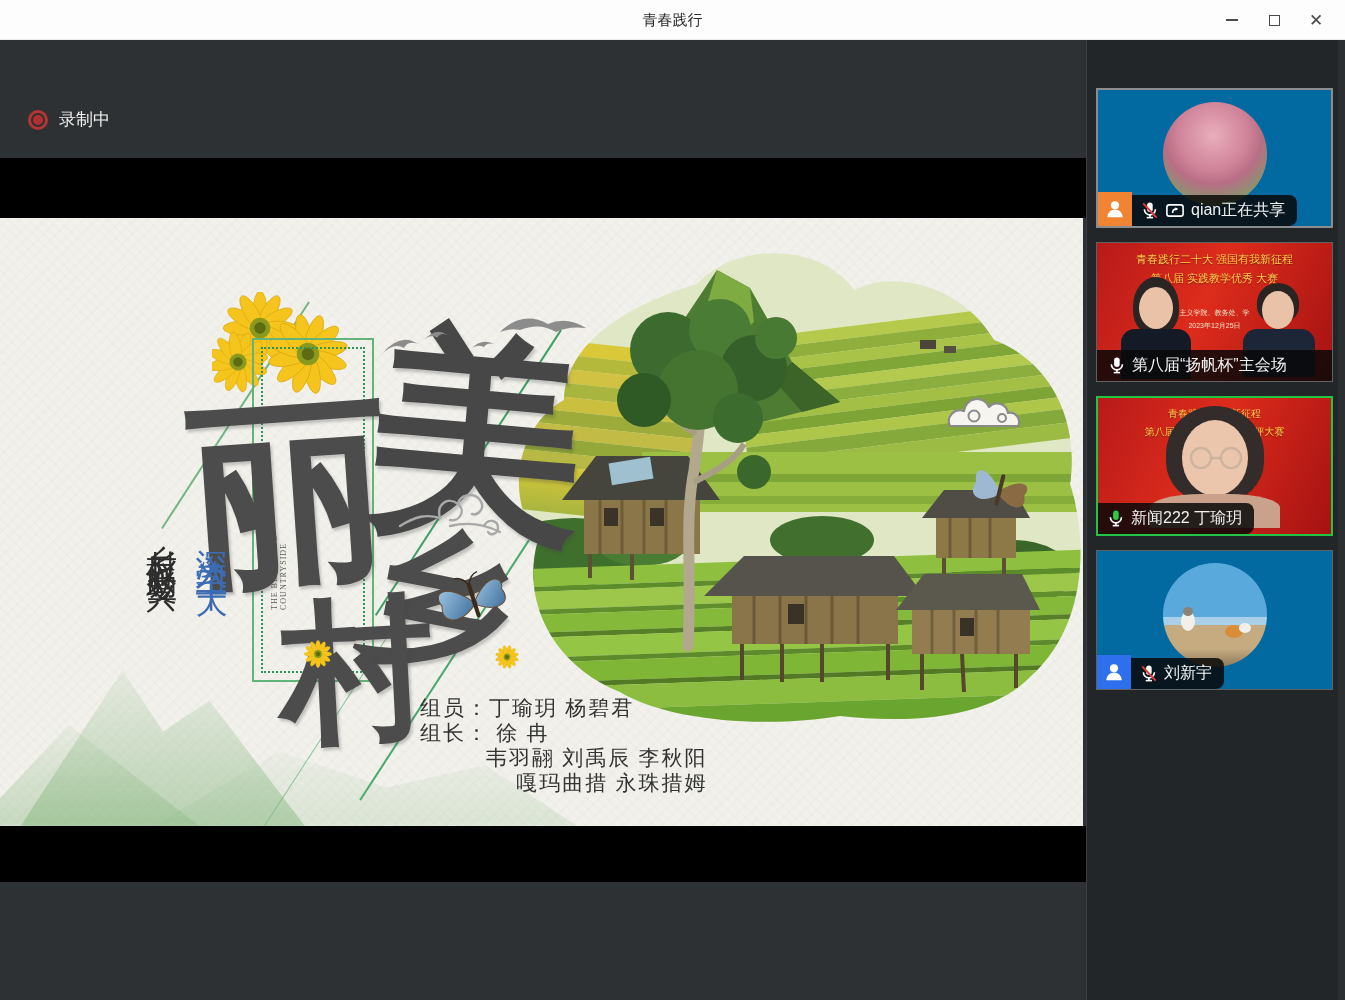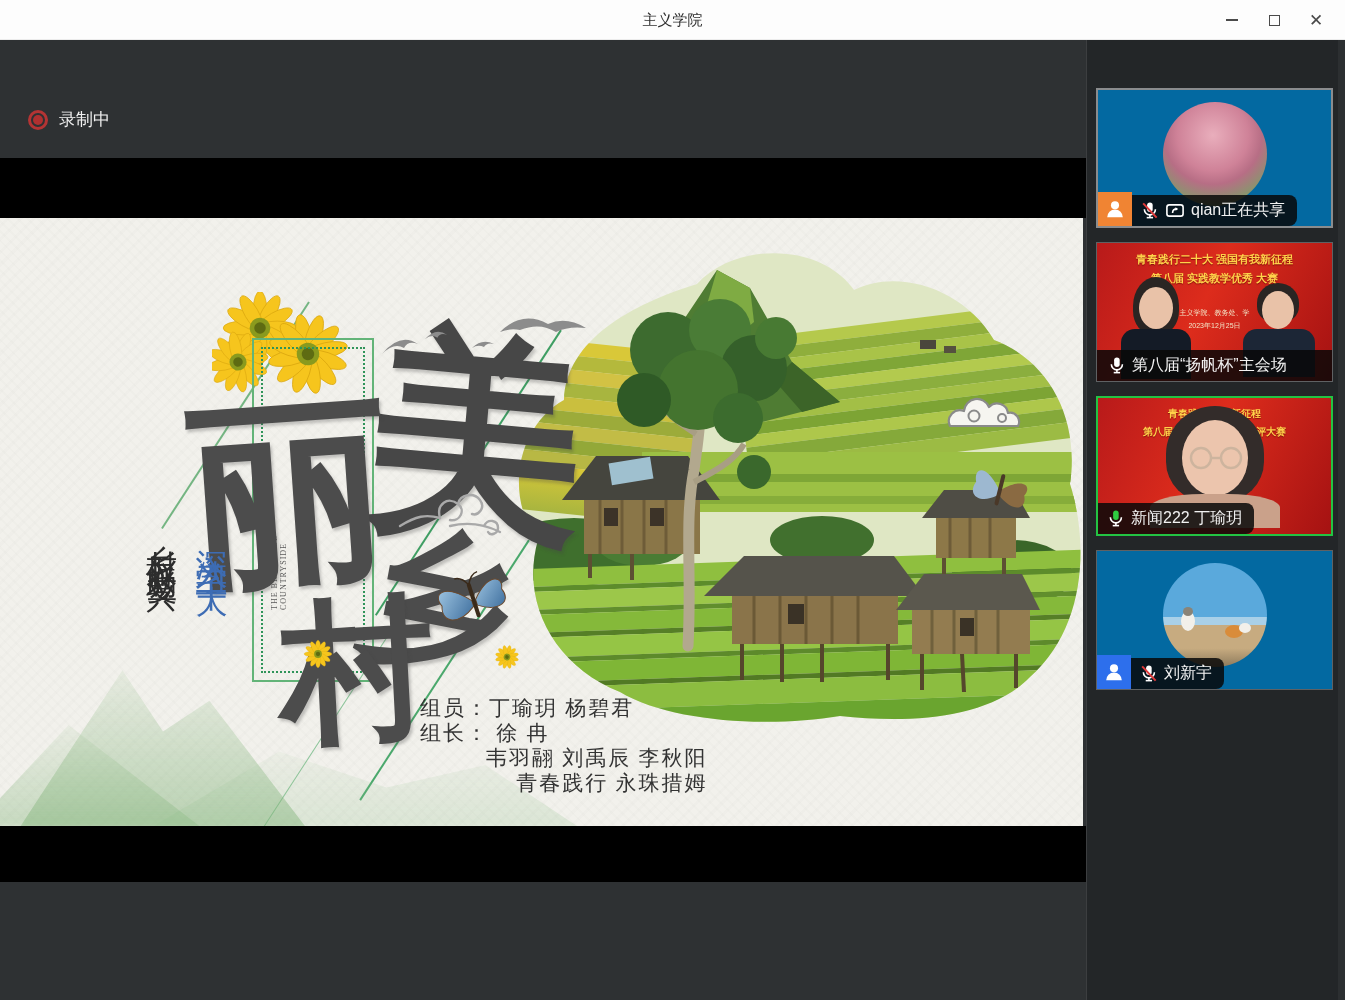--- a/index.html
+++ b/index.html
@@ -90,21 +90,21 @@
             width:104px; height:104px; border-radius:50%; }
   .av-blossom { background:radial-gradient(circle at 48% 32%, #e9aebc, #cf8298 40%, #b76e85 55%, #84996b 78%, #5d7a4f); }
   .av-cats { background:linear-gradient(#5aa9dc 0 52%, #8fc4e4 52% 60%, #cdb astray 60%, #c7ab80 60% 82%, #8d7a5c); }
   .av-cats { background:linear-gradient(#5aa9dc 0 52%, #a9d0e8 52% 60%, #c7ab80 60% 82%, #8d7a5c); }
   .av-portrait { background:linear-gradient(135deg,#28333a 0 30%, #5d4a44 45%, #c59a82 58%, #8a5f50 72%, #35292c); }
   .av-singer { background:linear-gradient(#70828c 0 30%, #e9e7e0 45% 62%, #b9ad93 70%, #6e5f45); }
   .cat-spot { position:absolute; border-radius:50%; }
 
   .video { position:absolute; inset:0;
            background:linear-gradient(115deg,#b81a1a,#dd2c1c 45%,#a51212); }
-  .vline { width:100%; text-align:center; color:#ffd24a; font-weight:700;
+  .vline { width:100%; text-align:center; color:#ffd24a; font-weight:400;
            text-shadow:0 1px 1px rgba(90,0,0,.6); white-space:nowrap; overflow:hidden; }
   .vl1 { margin-top:9px; font-size:11px; }
   .vl2 { margin-top:4px; font-size:11px; }
   .vsmall { color:#f3e6c8; font-size:7px; text-align:center; white-space:nowrap; overflow:hidden; }
   .person { position:absolute; }
   .head { position:absolute; border-radius:50%; background:#e9c2a8; }
   .hair { position:absolute; border-radius:50% 50% 42% 42%; background:#2a2523; }
   .body-sil { position:absolute; border-radius:14px 14px 0 0; }
 
   .plate-row { position:absolute; left:0; bottom:0; display:flex; align-items:flex-end; }
@@ -141,21 +141,21 @@
     </g>
     <g id="ic-share">
       <rect x="2" y="3.5" width="20" height="14" rx="3" fill="none" stroke="#fff" stroke-width="2"></rect>
       <path d="M9 13.5c0-3 2-5 5.5-5" fill="none" stroke="#fff" stroke-width="2"></path>
       <path d="M12.5 6.5 L16 8.6 L12.7 10.8 Z" fill="#fff"></path>
     </g>
   </defs>
 </svg>
 
 <div class="titlebar">
-  <div class="win-title">主义学院</div>
+  <div class="win-title">青春践行</div>
   <div class="win-controls">
     <div class="win-btn">
         <span class="glyph-min"></span>
       </div>
     <div class="win-btn">
         <span class="glyph-max"></span>
       </div>
     <div class="win-btn">
         <span class="glyph-close">✕</span>
       </div>
@@ -411,21 +411,21 @@
       <use href="#daisy" transform="translate(74,56) scale(1.6)"></use>
     </svg>
     <svg class="deco" style="left:490px; top:422px;" width="34" height="34" viewBox="0 0 148 112">
       <use href="#daisy" transform="translate(74,56) scale(1.6) rotate(15)"></use>
     </svg>
 
     <div class="roster">
       <div>组员：丁瑜玥 杨碧君</div>
       <div>组长：  徐 冉</div>
       <div class="indent">韦羽翮 刘禹辰 李秋阳</div>
-      <div class="indent">青春践行 永珠措姆</div>
+      <div class="indent">嘎玛曲措 永珠措姆</div>
     </div>
   </div>
 
 </div>
 
 <div class="sidebar">
   <div class="scroll-track"></div>
   <div class="tiles">
 
     <div class="tile selected">

